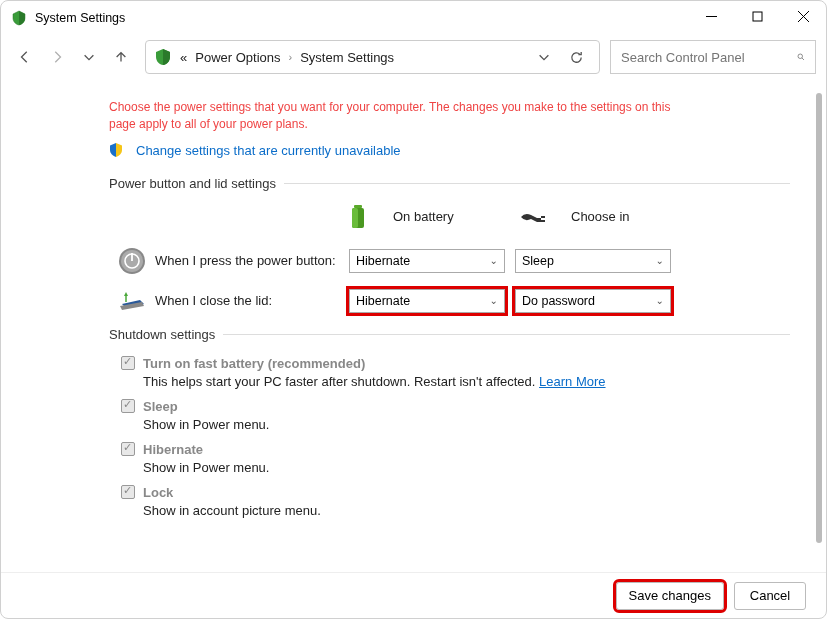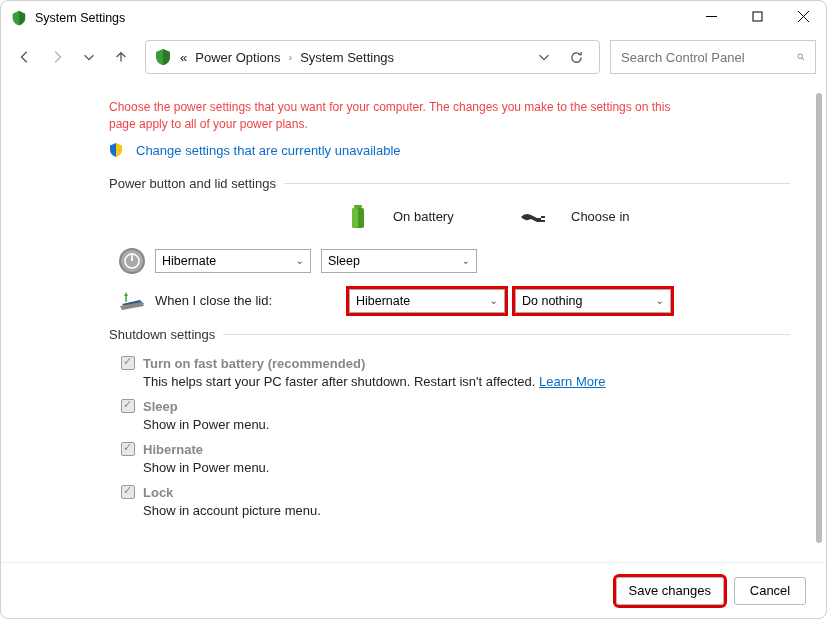--- a/index.html
+++ b/index.html
@@ -53,21 +53,21 @@
   .shutdown-list { margin-left: 12px; }
   .sd-item { margin-bottom: 10px; }
   .sd-head { display: flex; align-items: center; gap: 8px; }
   .chk { width: 14px; height: 14px; border: 1px solid #999; background: #e8e8e8; border-radius: 2px; display: inline-block; position: relative; }
   .chk::after { content: "✓"; position: absolute; top: -2px; left: 1px; font-size: 11px; color: #888; }
   .sd-title { font-size: 13px; font-weight: 600; color: #888; }
   .sd-desc { font-size: 13px; color: #222; margin-left: 22px; margin-top: 3px; }
   .sd-desc a { color: #0b6dc9; }
 
   
-  .footer { position: absolute; left: 0; right: 0; bottom: 0; height: 56px; border-top: 1px solid #eee; display: flex; align-items: center; justify-content: flex-end; padding: 0 20px; gap: 10px; }
+  .footer { position: absolute; left: 0; right: 0; bottom: 0; height: 46px; border-top: 1px solid #eee; display: flex; align-items: center; justify-content: flex-end; padding: 0 20px; gap: 10px; }
   .btn { min-width: 72px; height: 28px; border: 1px solid #bbb; background: #fff; border-radius: 3px; font-size: 13px; padding: 0 12px; display: flex; align-items: center; justify-content: center; }
   .btn.highlight { outline: 3px solid #d00; outline-offset: 0; }
 
   .battery-icon { width: 18px; height: 24px; }
   .plug-icon { width: 26px; height: 14px; }
   .power-icon { width: 28px; height: 28px; }
   .lid-icon { width: 28px; height: 22px; }
   .shield-icon-sm { width: 14px; height: 14px; }
   .cp-icon { width: 18px; height: 18px; }
 </style>
@@ -189,20 +189,21 @@
 
     <div class="power-row">
       <div class="icon-cell">
         <svg class="power-icon" viewBox="0 0 28 28">
           <circle cx="14" cy="14" r="13" fill="#888"></circle>
           <circle cx="14" cy="14" r="11" fill="#aaa"></circle>
           <circle cx="14" cy="14" r="7" fill="none" stroke="#fff" stroke-width="1.6"></circle>
           <line x1="14" y1="6" x2="14" y2="14" stroke="#fff" stroke-width="1.8"></line>
         </svg>
       </div>
+      <div class="label-cell">When I press the power button:</div>
       <div class="dropdown">
         <span>Hibernate</span>
         <span class="chev">⌄</span>
       </div>
       <div class="dropdown">
         <span>Sleep</span>
         <span class="chev">⌄</span>
       </div>
     </div>
 
@@ -214,21 +215,21 @@
           <path d="M8 2 L10 6 L6 6 Z" fill="#4aa83a"></path>
           <path d="M8 6 L8 12" stroke="#4aa83a" stroke-width="1.5"></path>
         </svg>
       </div>
       <div class="label-cell">When I close the lid:</div>
       <div class="dropdown highlight">
         <span>Hibernate</span>
         <span class="chev">⌄</span>
       </div>
       <div class="dropdown highlight">
-        <span>Do nothing</span>
+        <span>Do password</span>
         <span class="chev">⌄</span>
       </div>
     </div>
   </div>
 
   <div class="section-label" style="margin-top:6px">
     <span>Shutdown settings</span>
     <span class="line"></span>
   </div>
 

